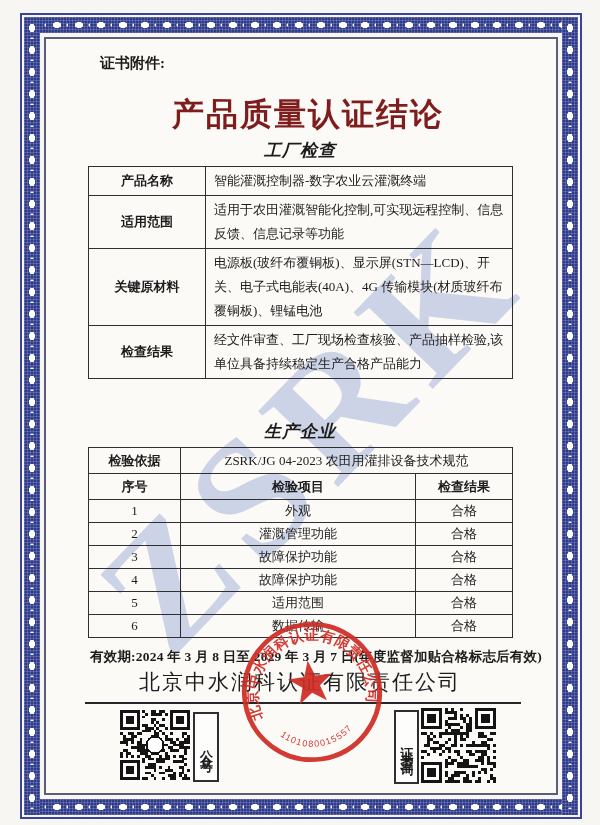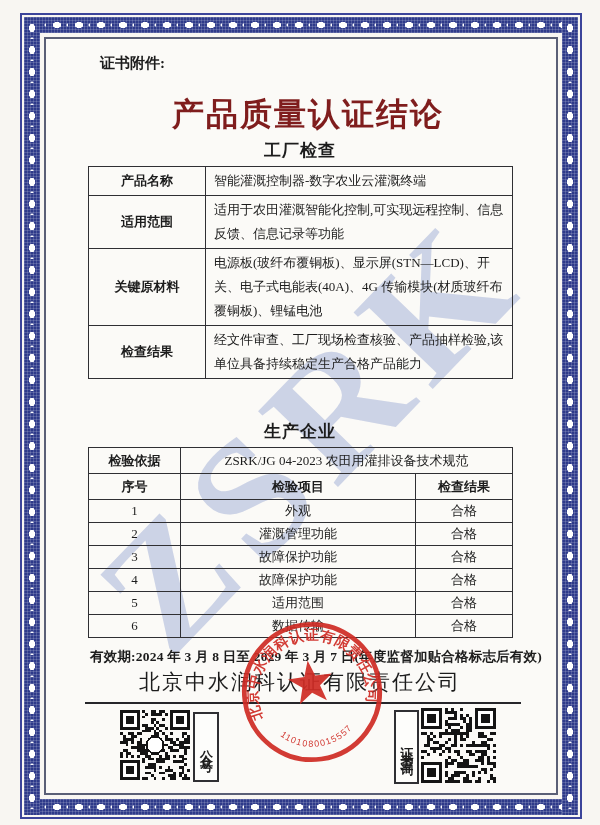--- a/index.html
+++ b/index.html
@@ -31,21 +31,21 @@
   .watermark{position:absolute;left:50px;top:350px;width:520px;text-align:center;
     font-size:168px;line-height:1;letter-spacing:16px;font-weight:bold;
     color:rgba(128,148,203,0.38);transform:rotate(-46deg);pointer-events:none;z-index:1;}
 
   .content{position:absolute;inset:0;z-index:2;}
 
   .attach{position:absolute;left:100px;top:54px;font-size:15px;font-weight:bold;}
   .title{position:absolute;left:0;top:85px;width:100%;text-align:center;margin:8px;
     font-family:"Liberation Sans",sans-serif;font-size:32px;font-weight:bold;letter-spacing:2px;color:#7f1d1d;}
   .sec-title{position:absolute;left:0;width:100%;text-align:center;margin:0;
-    font-size:17px;font-weight:bold;letter-spacing:1px;}
+    font-size:17px;font-weight:bold;letter-spacing:1px;font-style:italic;}
   .sec1{top:139px;}
   .sec2{top:420px;}
 
   table{border-collapse:collapse;position:absolute;left:88px;width:424px;table-layout:fixed;}
   td{border:1px solid #2f2f33;font-size:13px;padding:0 16px;vertical-align:middle;background:transparent;}
   .t1{top:166px;}
   .t2{top:447px;}
   td.lbl{text-align:center;font-weight:600;padding:0 16px;}
   td.val{text-align:left;padding:2px 8px;line-height:24px;}
   td.ctr{text-align:center;}

